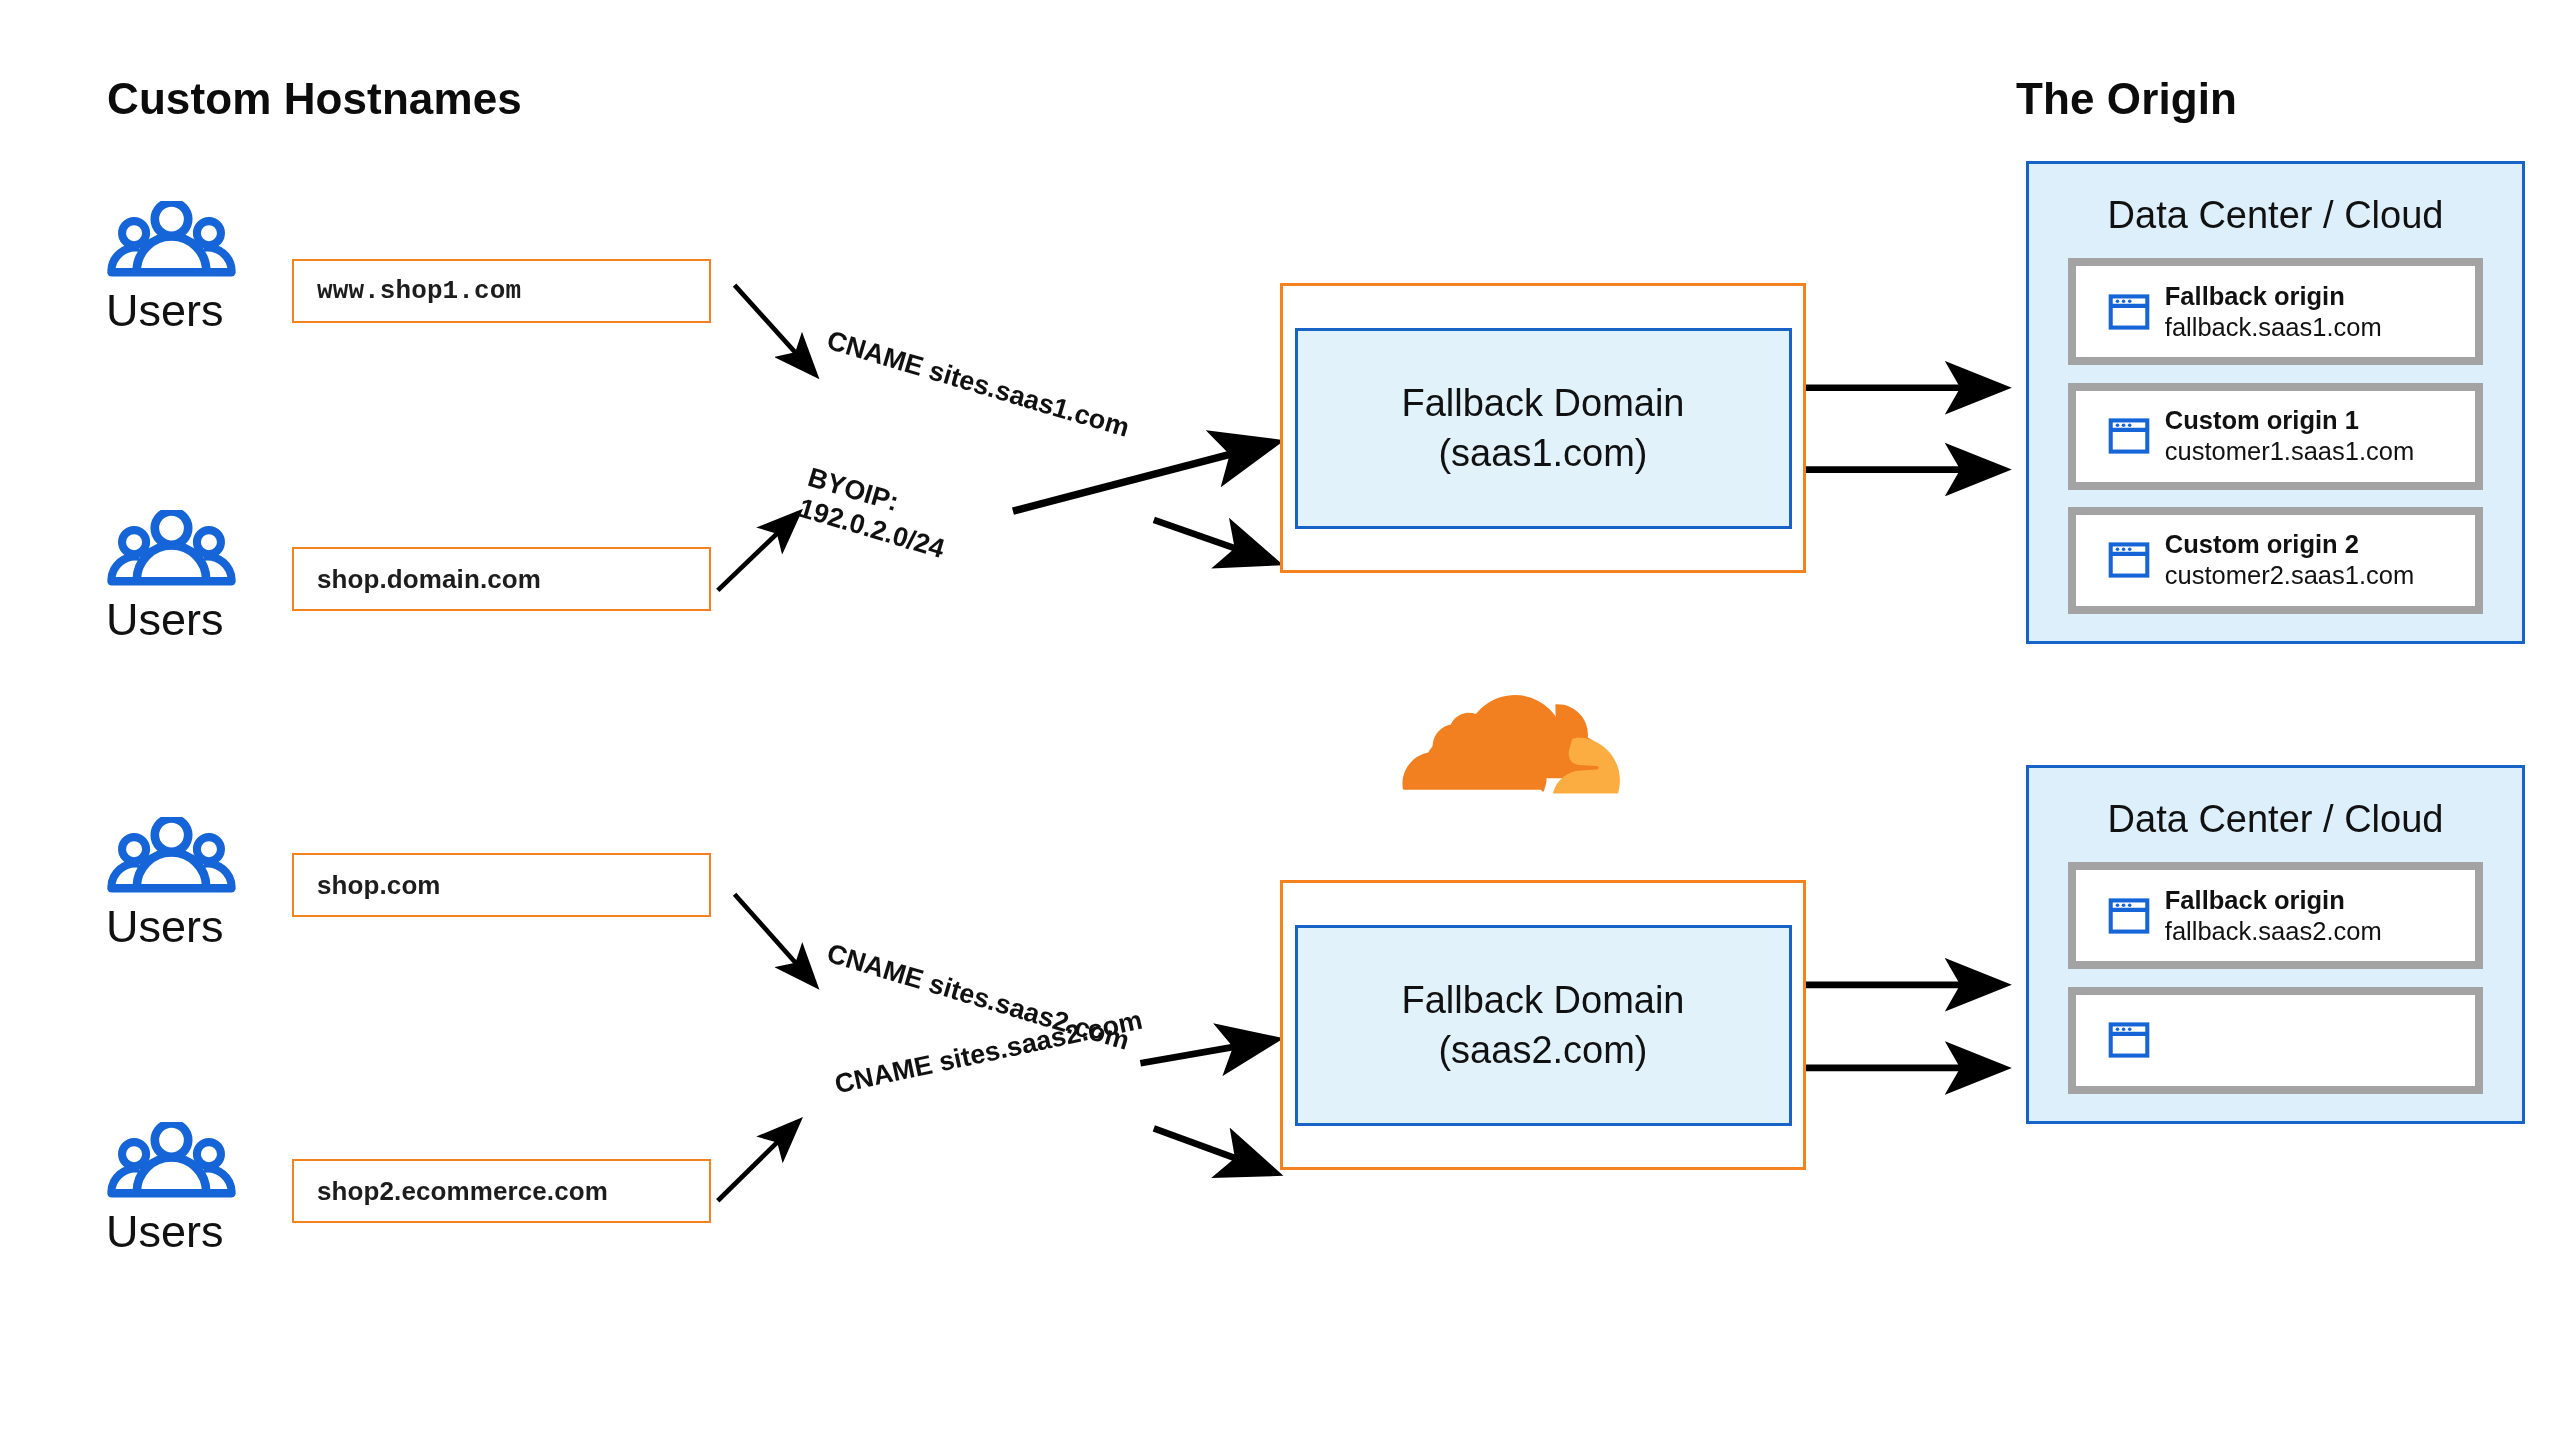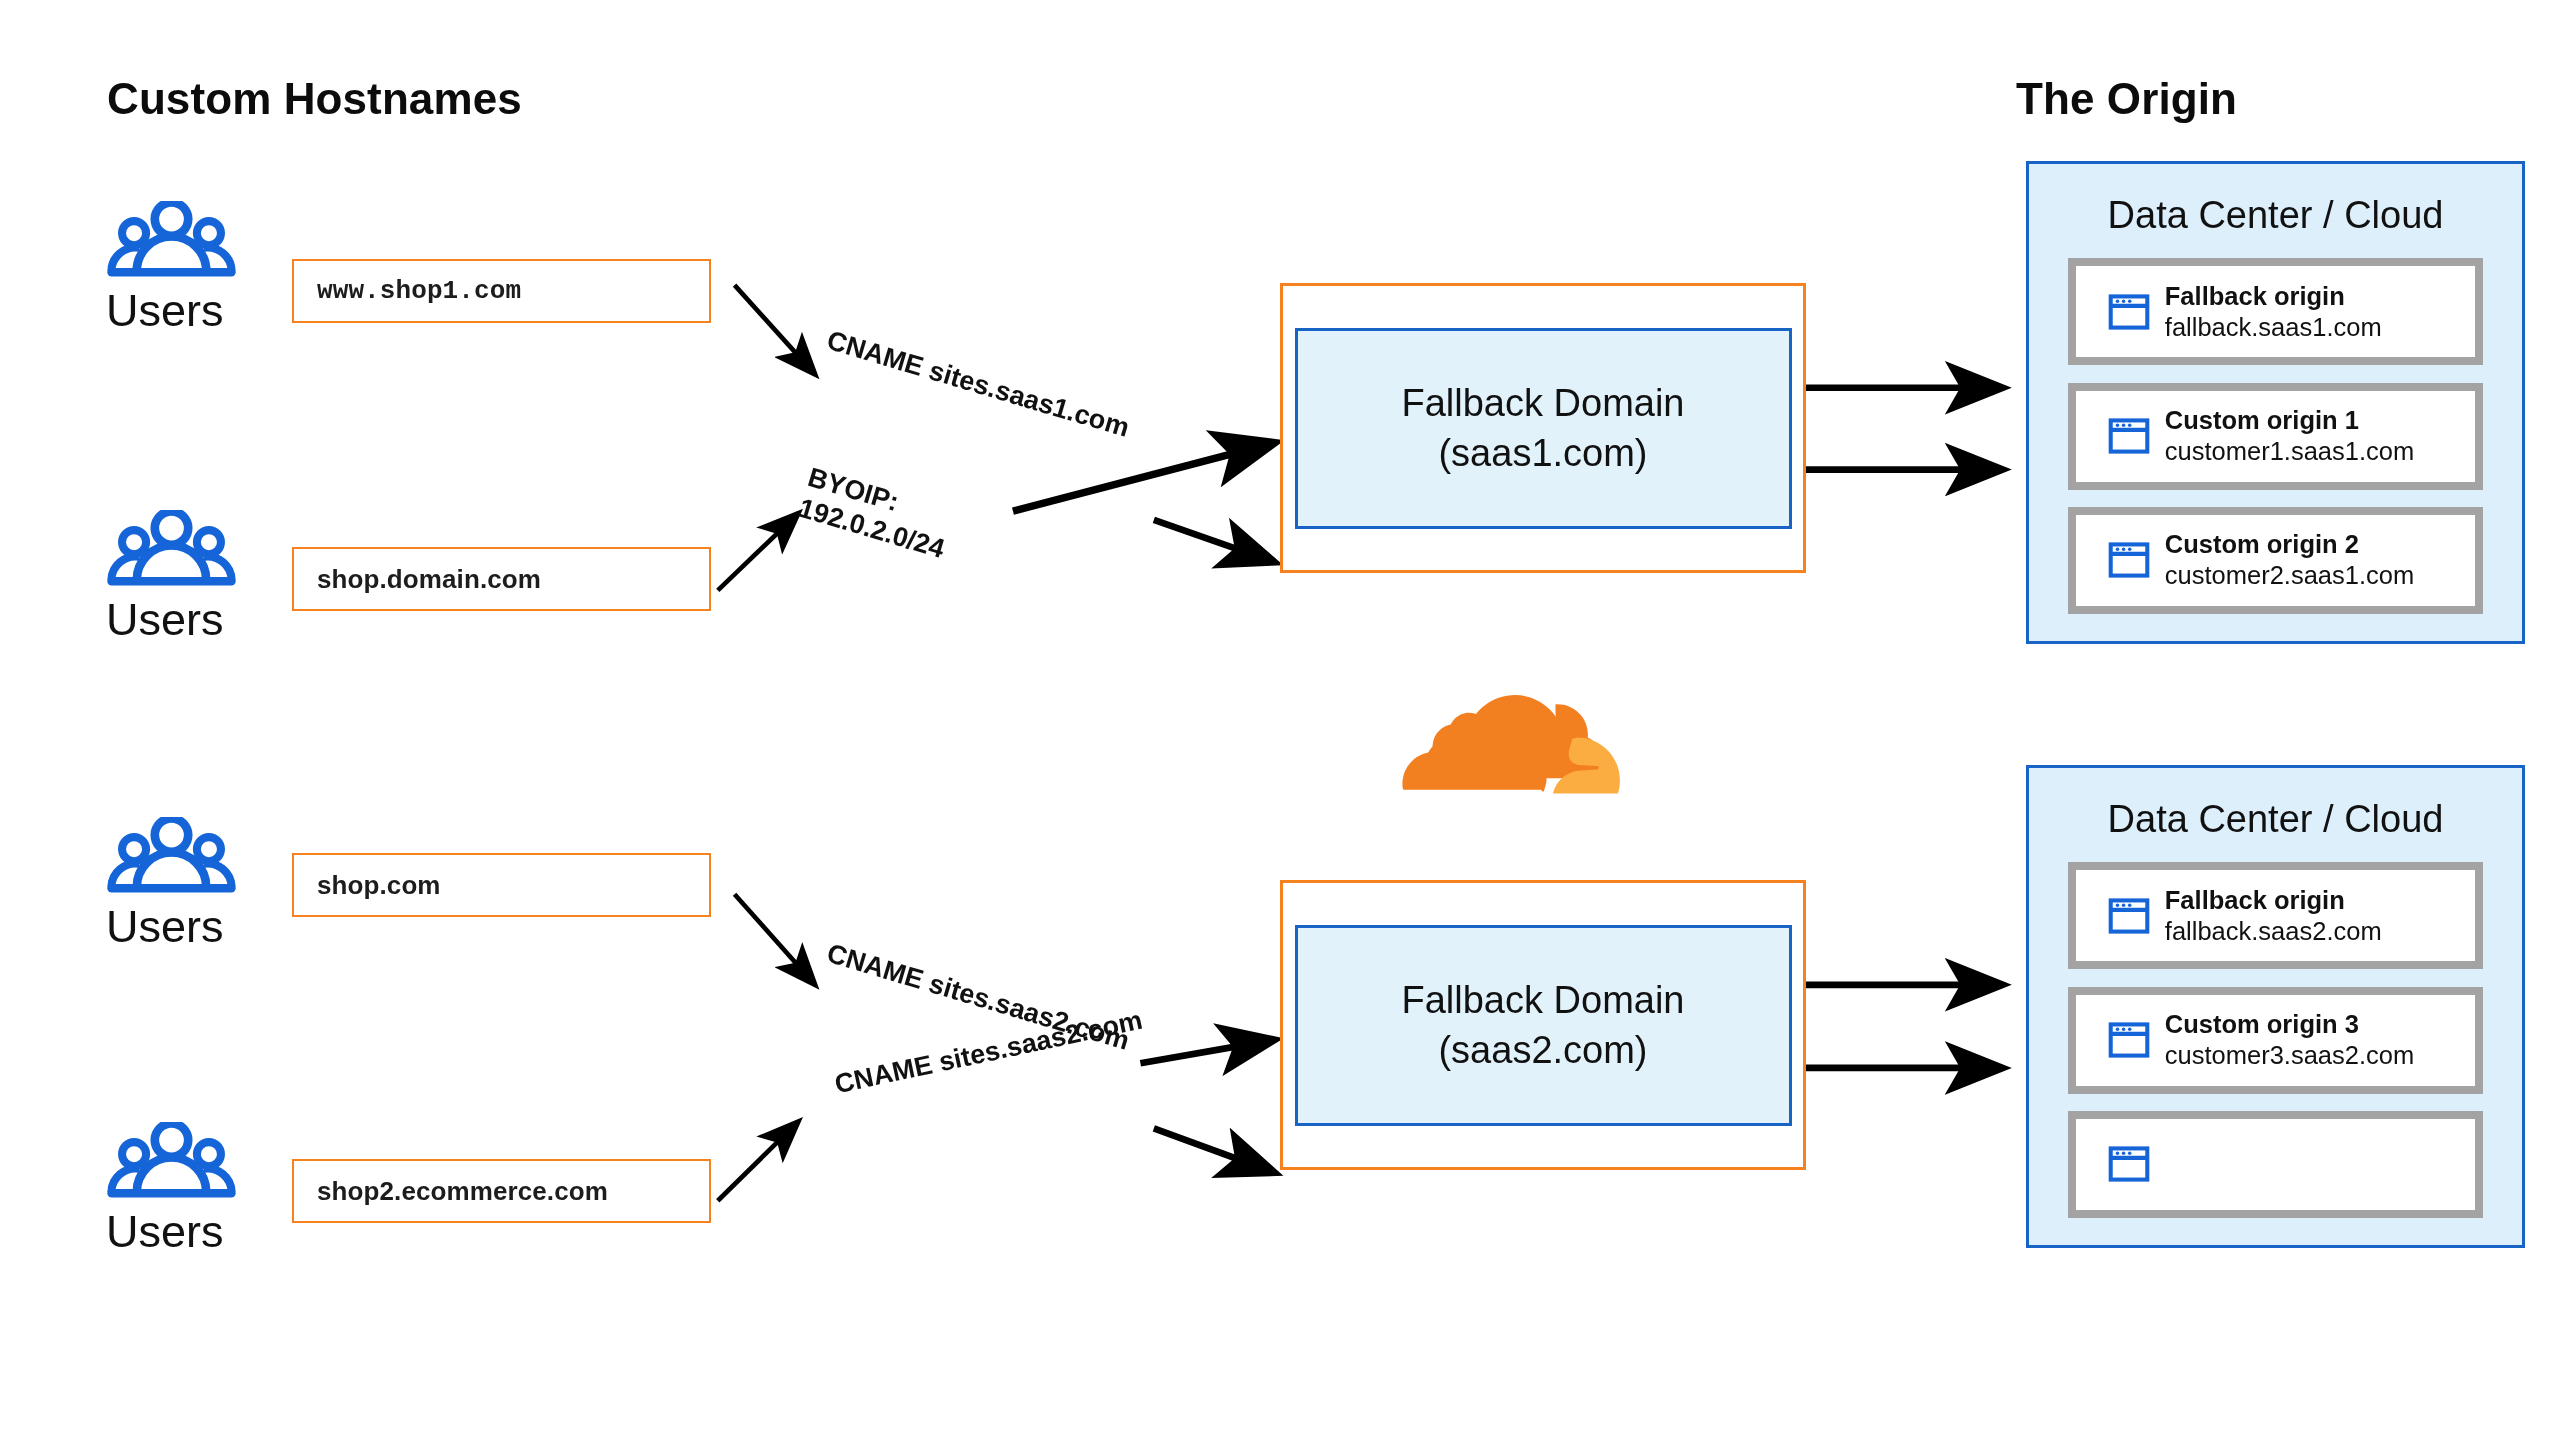--- a/index.html
+++ b/index.html
@@ -291,33 +291,20 @@
         <circle cx="14" cy="15" r="2.6" fill="#1565d8"></circle>
         <circle cx="23" cy="15" r="2.6" fill="#1565d8"></circle>
         <circle cx="32" cy="15" r="2.6" fill="#1565d8"></circle>
       </svg>
       <div class="origin-text">
         <div class="origin-name">Fallback origin</div>
         <div class="origin-host">fallback.saas2.com</div>
       </div>
     </div>
 
-    <div class="origin-card">
-      <svg class="win-icon" viewBox="0 0 62 62">
-        <rect x="4" y="8" width="54" height="46" fill="none" stroke="#1565d8" stroke-width="6"></rect>
-        <line x1="4" y1="22" x2="58" y2="22" stroke="#1565d8" stroke-width="6"></line>
-        <circle cx="14" cy="15" r="2.6" fill="#1565d8"></circle>
-        <circle cx="23" cy="15" r="2.6" fill="#1565d8"></circle>
-        <circle cx="32" cy="15" r="2.6" fill="#1565d8"></circle>
-      </svg>
-      <div class="origin-text">
-        <div class="origin-name">Custom origin 3</div>
-        <div class="origin-host">customer3.saas2.com</div>
-      </div>
-    </div>
 
     <div class="origin-card">
       <svg class="win-icon" viewBox="0 0 62 62">
         <rect x="4" y="8" width="54" height="46" fill="none" stroke="#1565d8" stroke-width="6"></rect>
         <line x1="4" y1="22" x2="58" y2="22" stroke="#1565d8" stroke-width="6"></line>
         <circle cx="14" cy="15" r="2.6" fill="#1565d8"></circle>
         <circle cx="23" cy="15" r="2.6" fill="#1565d8"></circle>
         <circle cx="32" cy="15" r="2.6" fill="#1565d8"></circle>
       </svg>
     </div>

